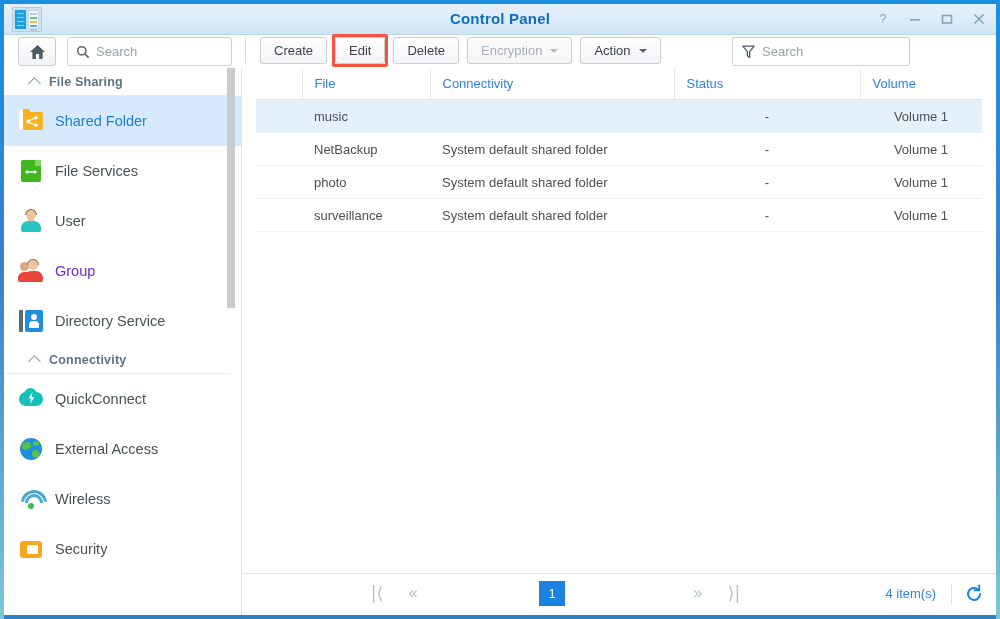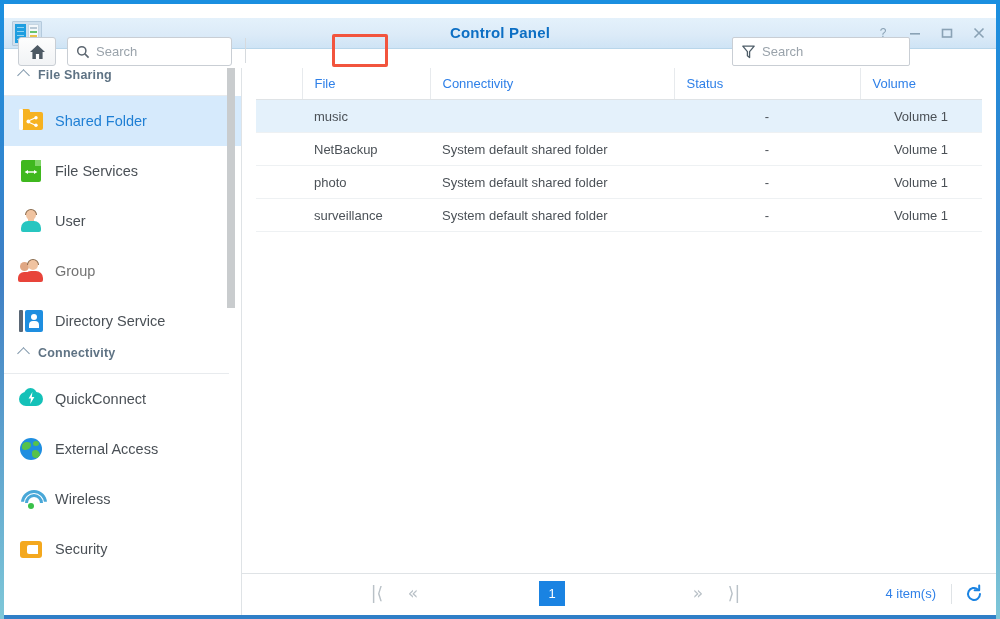--- a/index.html
+++ b/index.html
@@ -26,21 +26,21 @@
     position: absolute; top: 0; left: 0; width: 4px; height: 619px;
     background: linear-gradient(180deg,#1a8fe0 0%, #3f7fc4 45%, #7ec7d8 100%);
   }
   .frame-right {
     position: absolute; top: 0; right: 0; width: 4px; height: 619px;
     background: linear-gradient(180deg,#1a8fe0 0%, #3f7fc4 45%, #7ec7d8 100%);
   }
 
   
   .titlebar {
-    position: absolute; top: 18px; left: 4px; width: 992px; height: 30px;
+    position: absolute; top: 4px; left: 4px; width: 992px; height: 30px;
     background: linear-gradient(180deg,#e4f1fb 0%, #dcebf8 55%, #cfe4f5 100%);
     border-bottom: 1px solid #b9d6ea;
   }
   .app-icon {
     position: absolute; left: 8px; top: 3px;
     width: 30px; height: 25px;
   }
   .app-icon .ai-body {
     position:absolute; left:0; top:0; width:30px; height:25px;
     background:#cfe0ee; border:1px solid #b4cadd; box-sizing:border-box;
@@ -141,21 +141,21 @@
 
   
   .sidebar {
     position:absolute; left:4px; top:68px; width:237px; height:547px;
     background:#fff; border-right:1px solid #dfe3e6;
     overflow:hidden;
   }
   .sb-inner { position:absolute; left:0; top:0; width:237px; }
 
   .sb-section {
-    height:27px; display:flex; align-items:flex-start; padding-left:15px;
+    height:27px; display:flex; align-items:center; padding-left:26px;
     border-bottom:1px solid #e8ebee;
     margin: 0 12px 0 0;
   }
   .sb-section .chev {
     width:11px; height:11px; margin-right:8px; position:relative;
   }
   .sb-section .chev::before{
     content:""; position:absolute; left:0; top:3px;
     width:8px;height:8px;border-left:1.6px solid #7f96aa;border-top:1.6px solid #7f96aa;
     transform:rotate(45deg);
@@ -164,21 +164,21 @@
     font-size:12.5px; font-weight:bold; color:#5f7384; letter-spacing:.2px;
   }
 
   .sb-item {
     height:50px; display:flex; align-items:center; padding-left:14px;
     font-size:14.5px; color:#4a5056;
   }
   .sb-item.selected {
     background:#d6eafc; color:#1f7fd4;
   }
-  .sb-item.linked { color:#737373; }
+  .sb-item.linked { color:#6d28d9; }
   .sb-item .ico { width:26px; height:26px; margin-right:11px; flex:0 0 26px; position:relative; }
   .sb-item .txt { line-height:1; }
 
   
   .ico-sharedfolder .f-back{position:absolute;left:1px;top:4px;width:24px;height:18px;background:#f6b221;border-radius:2px;}
   .ico-sharedfolder .f-tab{position:absolute;left:1px;top:1px;width:11px;height:5px;background:#f6b221;border-radius:2px 2px 0 0;}
   .ico-sharedfolder .f-spine{position:absolute;left:1px;top:1px;width:4px;height:21px;background:#fdfdfd;border-radius:1px;}
   .ico-sharedfolder .f-share{position:absolute;left:8px;top:8px;width:13px;height:11px;}
 
   .ico-fileservices .fs-page{position:absolute;left:3px;top:2px;width:20px;height:22px;background:#3fb81e;border-radius:2px;}
@@ -372,20 +372,39 @@
         <svg width="14" height="14" viewBox="0 0 14 14">
           <circle cx="5.8" cy="5.8" r="4.1" fill="none" stroke="#5c6670" stroke-width="1.5"></circle>
           <path d="M8.9 8.9 L12.6 12.6" stroke="#5c6670" stroke-width="1.6"></path>
         </svg>
       </span>
       <span class="s-ph">Search</span>
     </div>
 
     <div class="tb-divider"></div>
 
+    <div class="tb-buttons">
+      <div class="tbtn">
+        <span>Create</span>
+      </div>
+      <div class="tbtn">
+        <span>Edit</span>
+      </div>
+      <div class="tbtn">
+        <span>Delete</span>
+      </div>
+      <div class="tbtn disabled">
+        <span>Encryption</span>
+        <span class="caret"></span>
+      </div>
+      <div class="tbtn">
+        <span>Action</span>
+        <span class="caret"></span>
+      </div>
+    </div>
 
     <div class="searchbox-right">
       <span class="f-ico">
         <svg width="13" height="14" viewBox="0 0 13 14">
           <path d="M0.8 1.2 L12.2 1.2 L7.6 6.6 L7.6 12.6 L5.4 10.8 L5.4 6.6 Z" fill="none" stroke="#4e5d68" stroke-width="1.3" stroke-linejoin="round"></path>
         </svg>
       </span>
       <span class="s-ph">Search</span>
     </div>
   </div>

